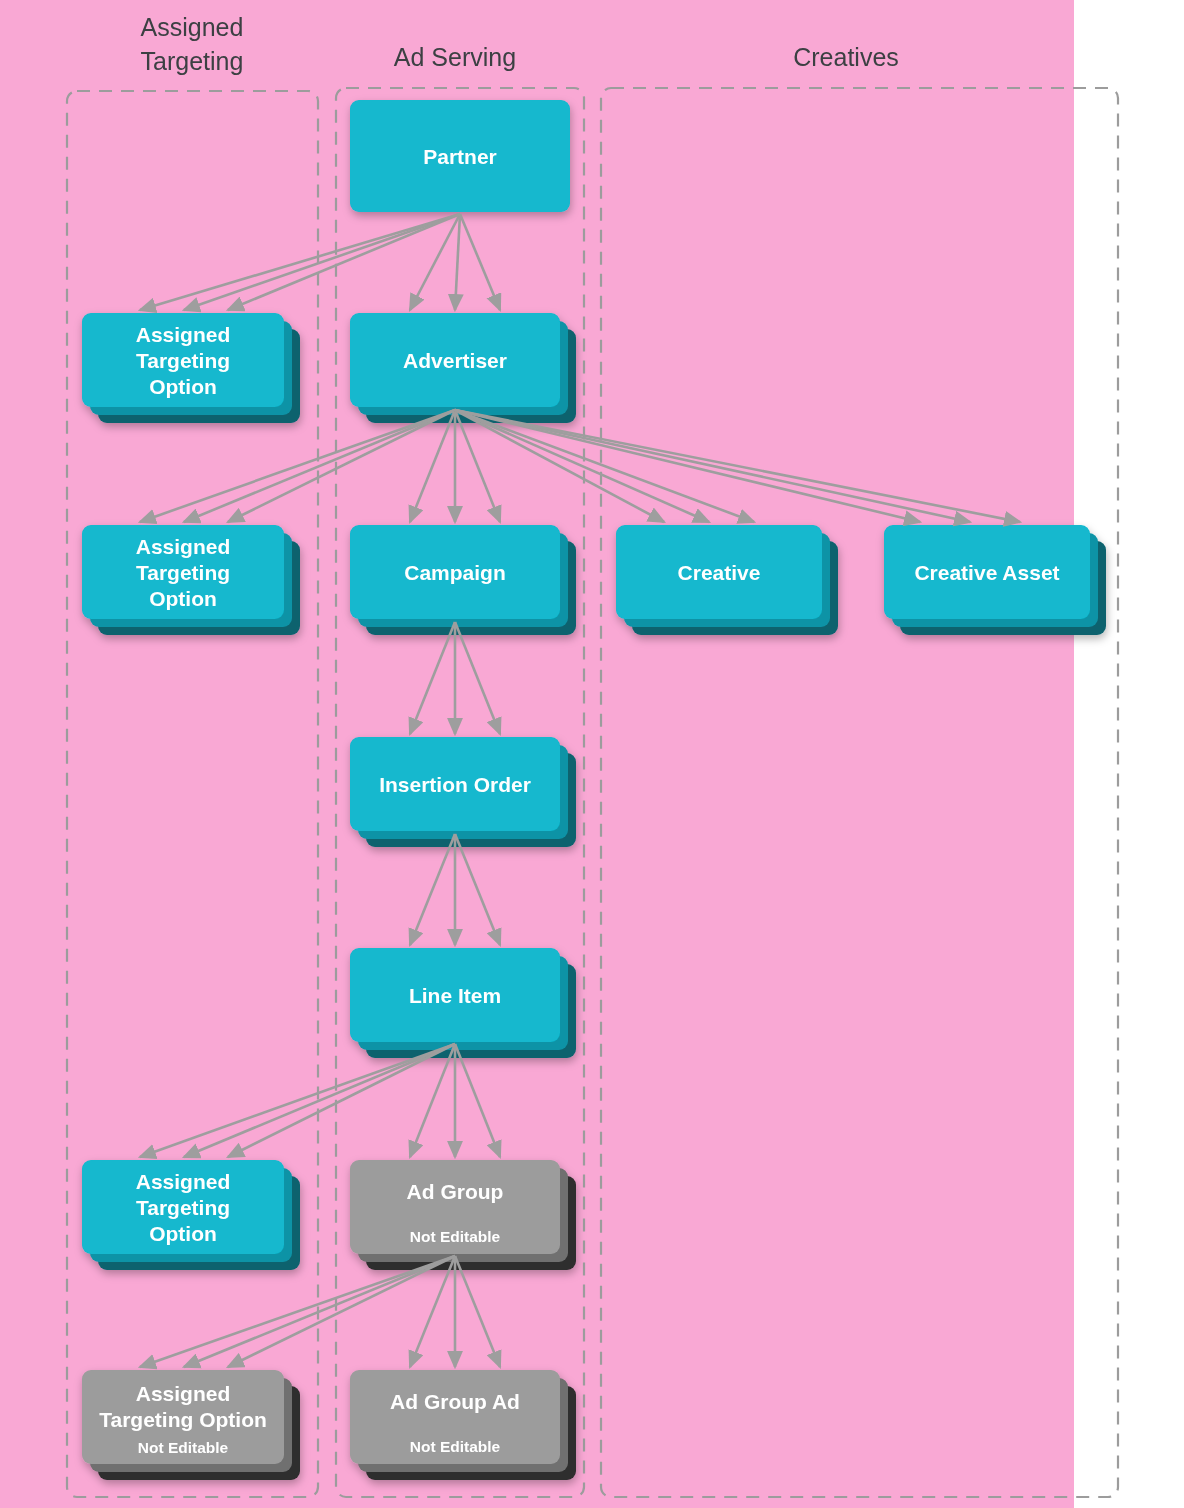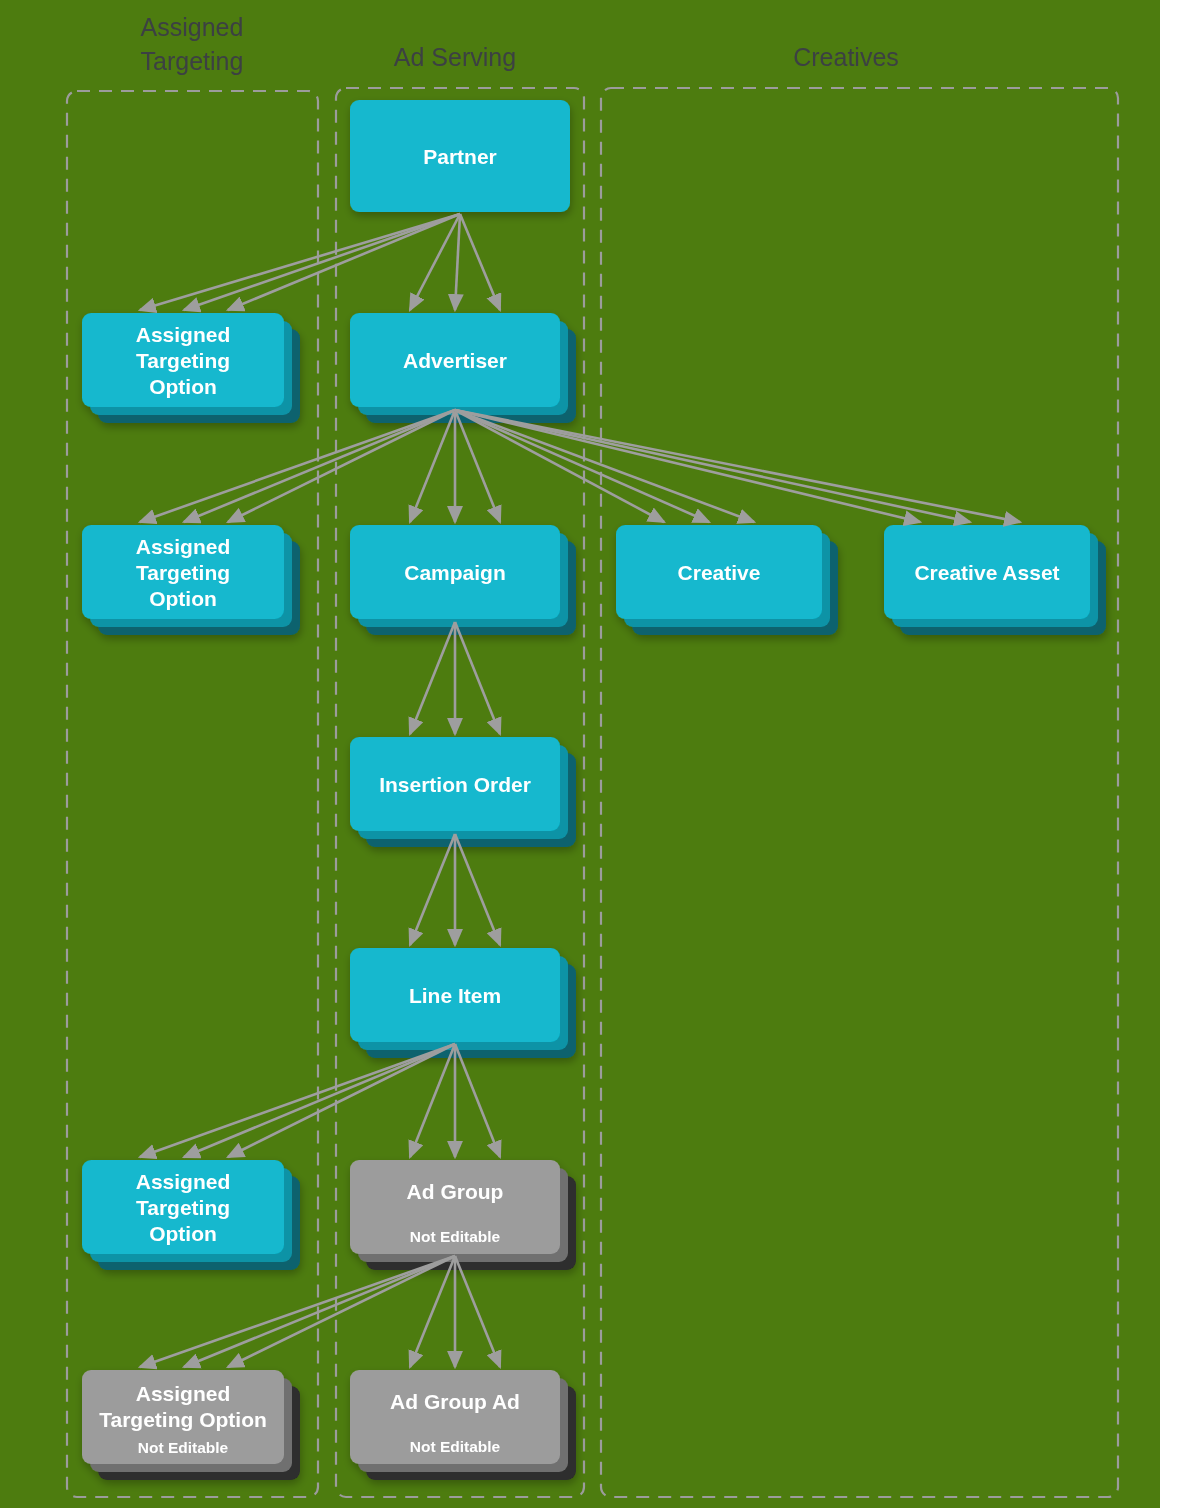--- a/index.html
+++ b/index.html
@@ -1,16 +1,16 @@
 <!DOCTYPE html>
 <html style="--teal: #12b8ce; --teal_mid: #0d93a6; --teal_dark: #0a626e; --gray: #9c9c9c; --gray_mid: #6f6f6f; --gray_dark: #2d2d2d; --arrow: #9e9e9e; --dash: #9c9c9c; --header: #3c4043; --label: #ffffff;"><head>
 <meta charset="utf-8">
 <style>
   html,body{margin:0;padding:0;background:#ffffff;}
-  .stage{width:1160px;height:1508px;position:relative;background:#4d7c0f;}
+  .stage{width:1074px;height:1508px;position:relative;background:#f9a8d4;}
   svg{display:block;font-family:"Liberation Sans",sans-serif;}
   .col-box{fill:none;stroke:var(--dash,#9c9c9c);stroke-width:2.2;stroke-dasharray:13 9;}
   .edge{stroke:var(--arrow,#9e9e9e);stroke-width:2.6;fill:none;}
   .arrowhead{fill:var(--arrow,#9e9e9e);}
   .t-front{fill:var(--teal,#12b8ce);}
   .t-mid{fill:var(--teal_mid,#0d93a6);}
   .t-back{fill:var(--teal_dark,#0a626e);}
   .g-front{fill:var(--gray,#9c9c9c);}
   .g-mid{fill:var(--gray_mid,#6f6f6f);}
   .g-back{fill:var(--gray_dark,#2d2d2d);}

